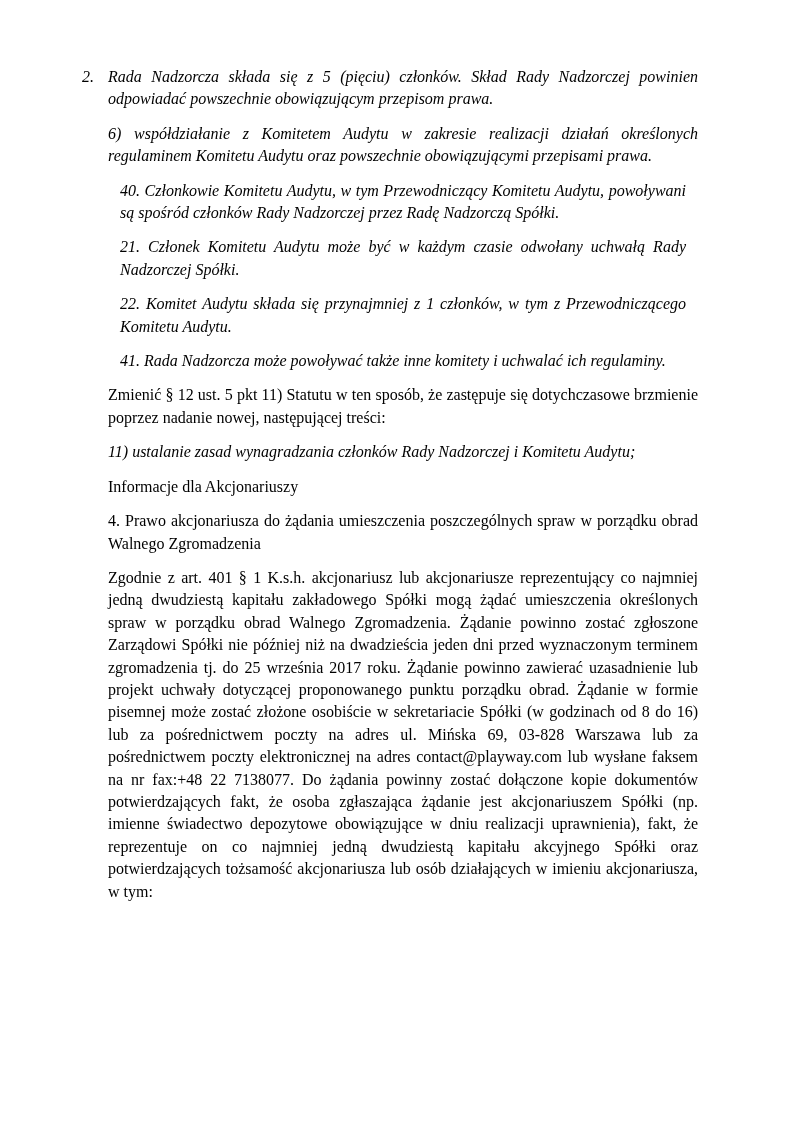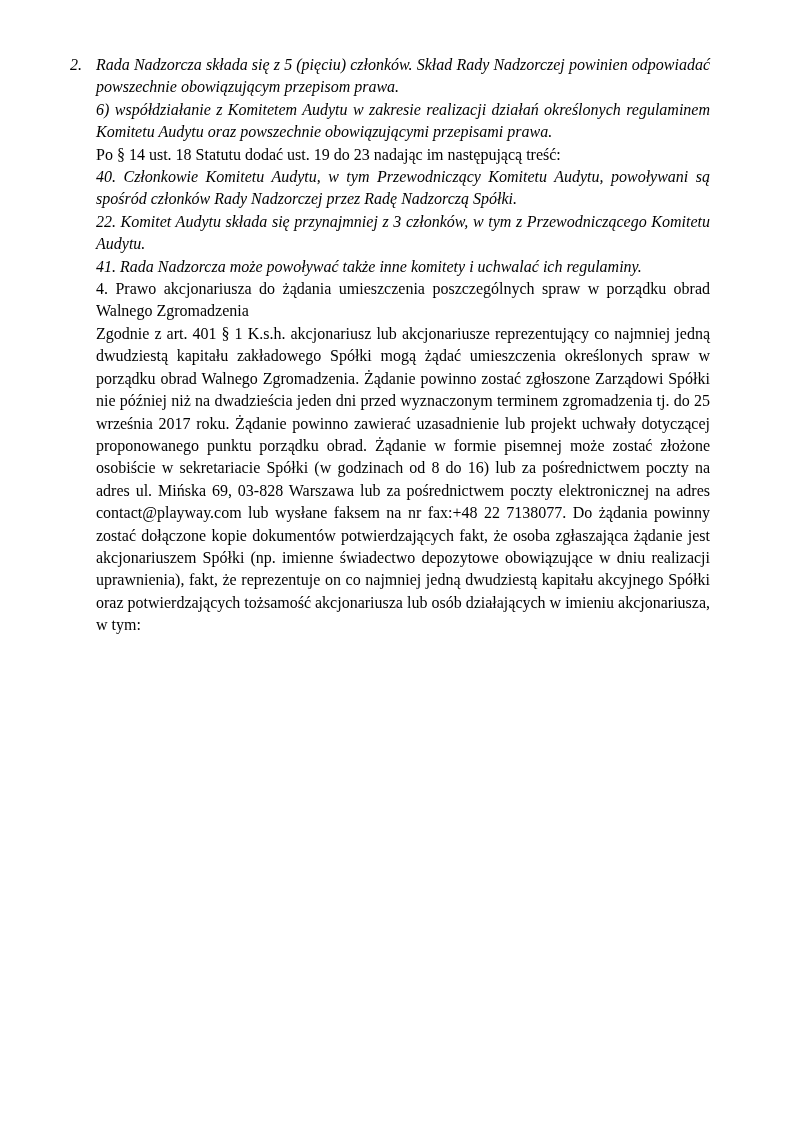--- a/index.html
+++ b/index.html
@@ -11,21 +11,21 @@
     height: 1131px;
     background: #ffffff;
     color: #000000;
     padding: 54px 90px 0 96px;
     font-family: "Liberation Serif", "DejaVu Serif", serif;
     font-size: 16px;
     line-height: 22.4px;
   }
 
   .page p, .page h2, .page h3, .page .blk {
-    margin: 0;
+    margin: 12px;
     padding: 0;
     font-size: 16px;
     line-height: 22.4px;
     font-weight: normal;
     text-align: justify;
   }
 
   .gap { margin-top: 20px; }
 
   
@@ -60,29 +60,32 @@
 </head>
 <body>
 
 <div class="page">
 
   <div class="blk hang-item"><span class="marker">2.</span><span>Rada Nadzorcza składa się z 5 (pięciu) członków. Skład Rady Nadzorczej powinien odpowiadać powszechnie obowiązującym przepisom prawa.</span></div>
 
 
   <p class="quote indent">6) współdziałanie z Komitetem Audytu w zakresie realizacji działań określonych regulaminem Komitetu Audytu oraz powszechnie obowiązującymi przepisami prawa.</p>
 
-  <p class="gap">Po § 14 ust. 18 Statutu dodać ust. 19 do 23 nadając im następującą treść:</p>
 
   <div class="blk quote indent gap">
     <p>40. Członkowie Komitetu Audytu, w tym Przewodniczący Komitetu Audytu, powoływani są spośród członków Rady Nadzorczej przez Radę Nadzorczą Spółki.</p>
-    <p>22. Komitet Audytu składa się przynajmniej z 3 członków, w tym z Przewodniczącego Komitetu Audytu.</p>
+    <p>21. Członek Komitetu Audytu może być w każdym czasie odwołany uchwałą Rady Nadzorczej Spółki.</p>
+    <p>22. Komitet Audytu składa się przynajmniej z 1 członków, w tym z Przewodniczącego Komitetu Audytu.</p>
     <p>41. Rada Nadzorcza może powoływać także inne komitety i uchwalać ich regulaminy.</p>
   </div>
 
+  <p class="gap">Zmienić § 12 ust. 5 pkt 11) Statutu w ten sposób, że zastępuje się dotychczasowe brzmienie poprzez nadanie nowej, następującej treści:</p>
 
+  <p class="quote gap">11) ustalanie zasad wynagradzania członków Rady Nadzorczej i Komitetu Audytu;</p>
 
+  <h2 class="center-heading gap">Informacje dla Akcjonariuszy</h2>
 
   <h3 class="sub-heading gap">4. Prawo akcjonariusza do żądania umieszczenia poszczególnych spraw w porządku obrad Walnego Zgromadzenia</h3>
 
   <p class="gap">Zgodnie z art. 401 § 1 K.s.h. akcjonariusz lub akcjonariusze reprezentujący co najmniej jedną dwudziestą kapitału zakładowego Spółki mogą żądać umieszczenia określonych spraw w porządku obrad Walnego Zgromadzenia. Żądanie powinno zostać zgłoszone Zarządowi Spółki nie później niż na dwadzieścia jeden dni przed wyznaczonym terminem zgromadzenia tj. do 25 września 2017 roku. Żądanie powinno zawierać uzasadnienie lub projekt uchwały dotyczącej proponowanego punktu porządku obrad. Żądanie w formie pisemnej może zostać złożone osobiście w sekretariacie Spółki (w godzinach od 8 do 16) lub za pośrednictwem poczty na adres ul. Mińska 69, 03-828 Warszawa lub za pośrednictwem poczty elektronicznej na adres contact@playway.com lub wysłane faksem na nr fax:+48 22 7138077. Do żądania powinny zostać dołączone kopie dokumentów potwierdzających fakt, że osoba zgłaszająca żądanie jest akcjonariuszem Spółki (np. imienne świadectwo depozytowe obowiązujące w dniu realizacji uprawnienia), fakt, że reprezentuje on co najmniej jedną dwudziestą kapitału akcyjnego Spółki oraz potwierdzających tożsamość akcjonariusza lub osób działających w imieniu akcjonariusza, w tym:</p>
 
 
 </div>
 
 </body></html>

